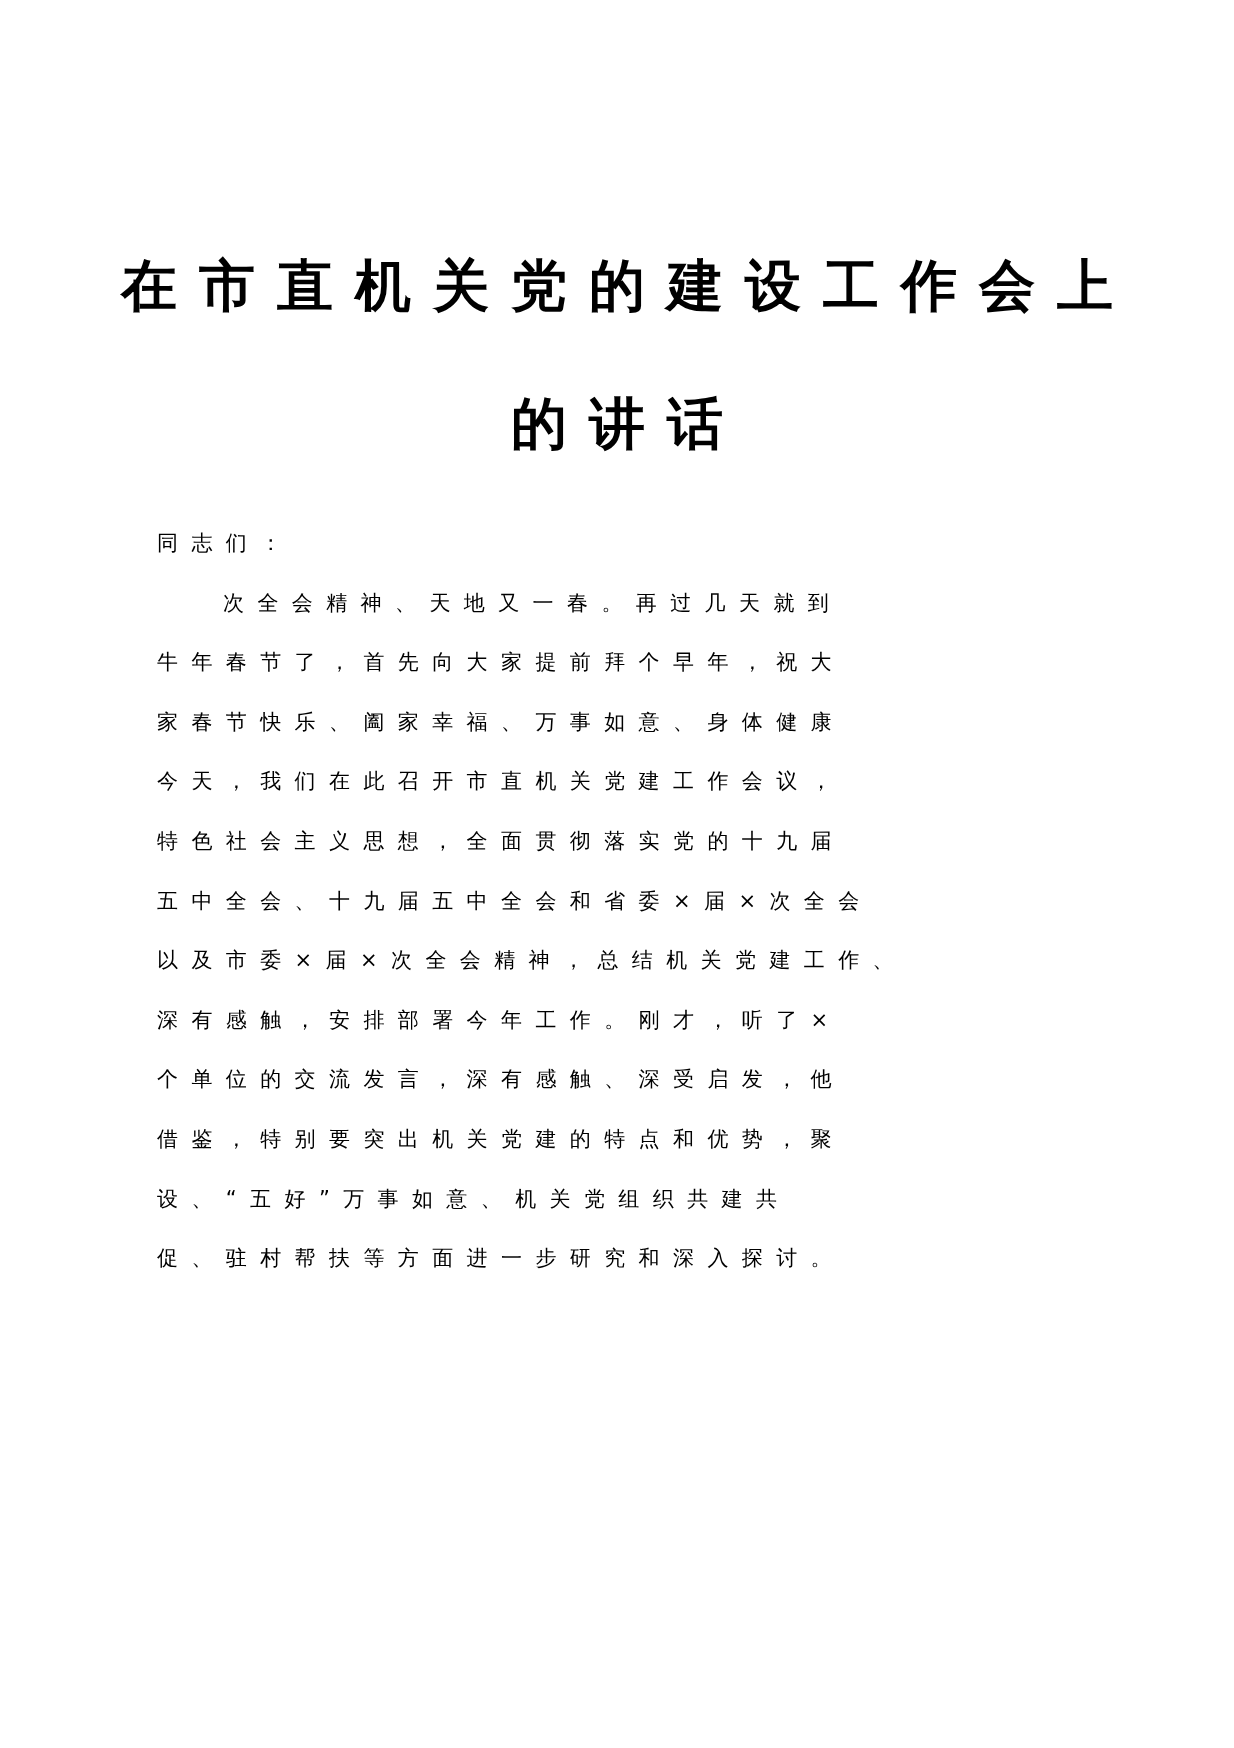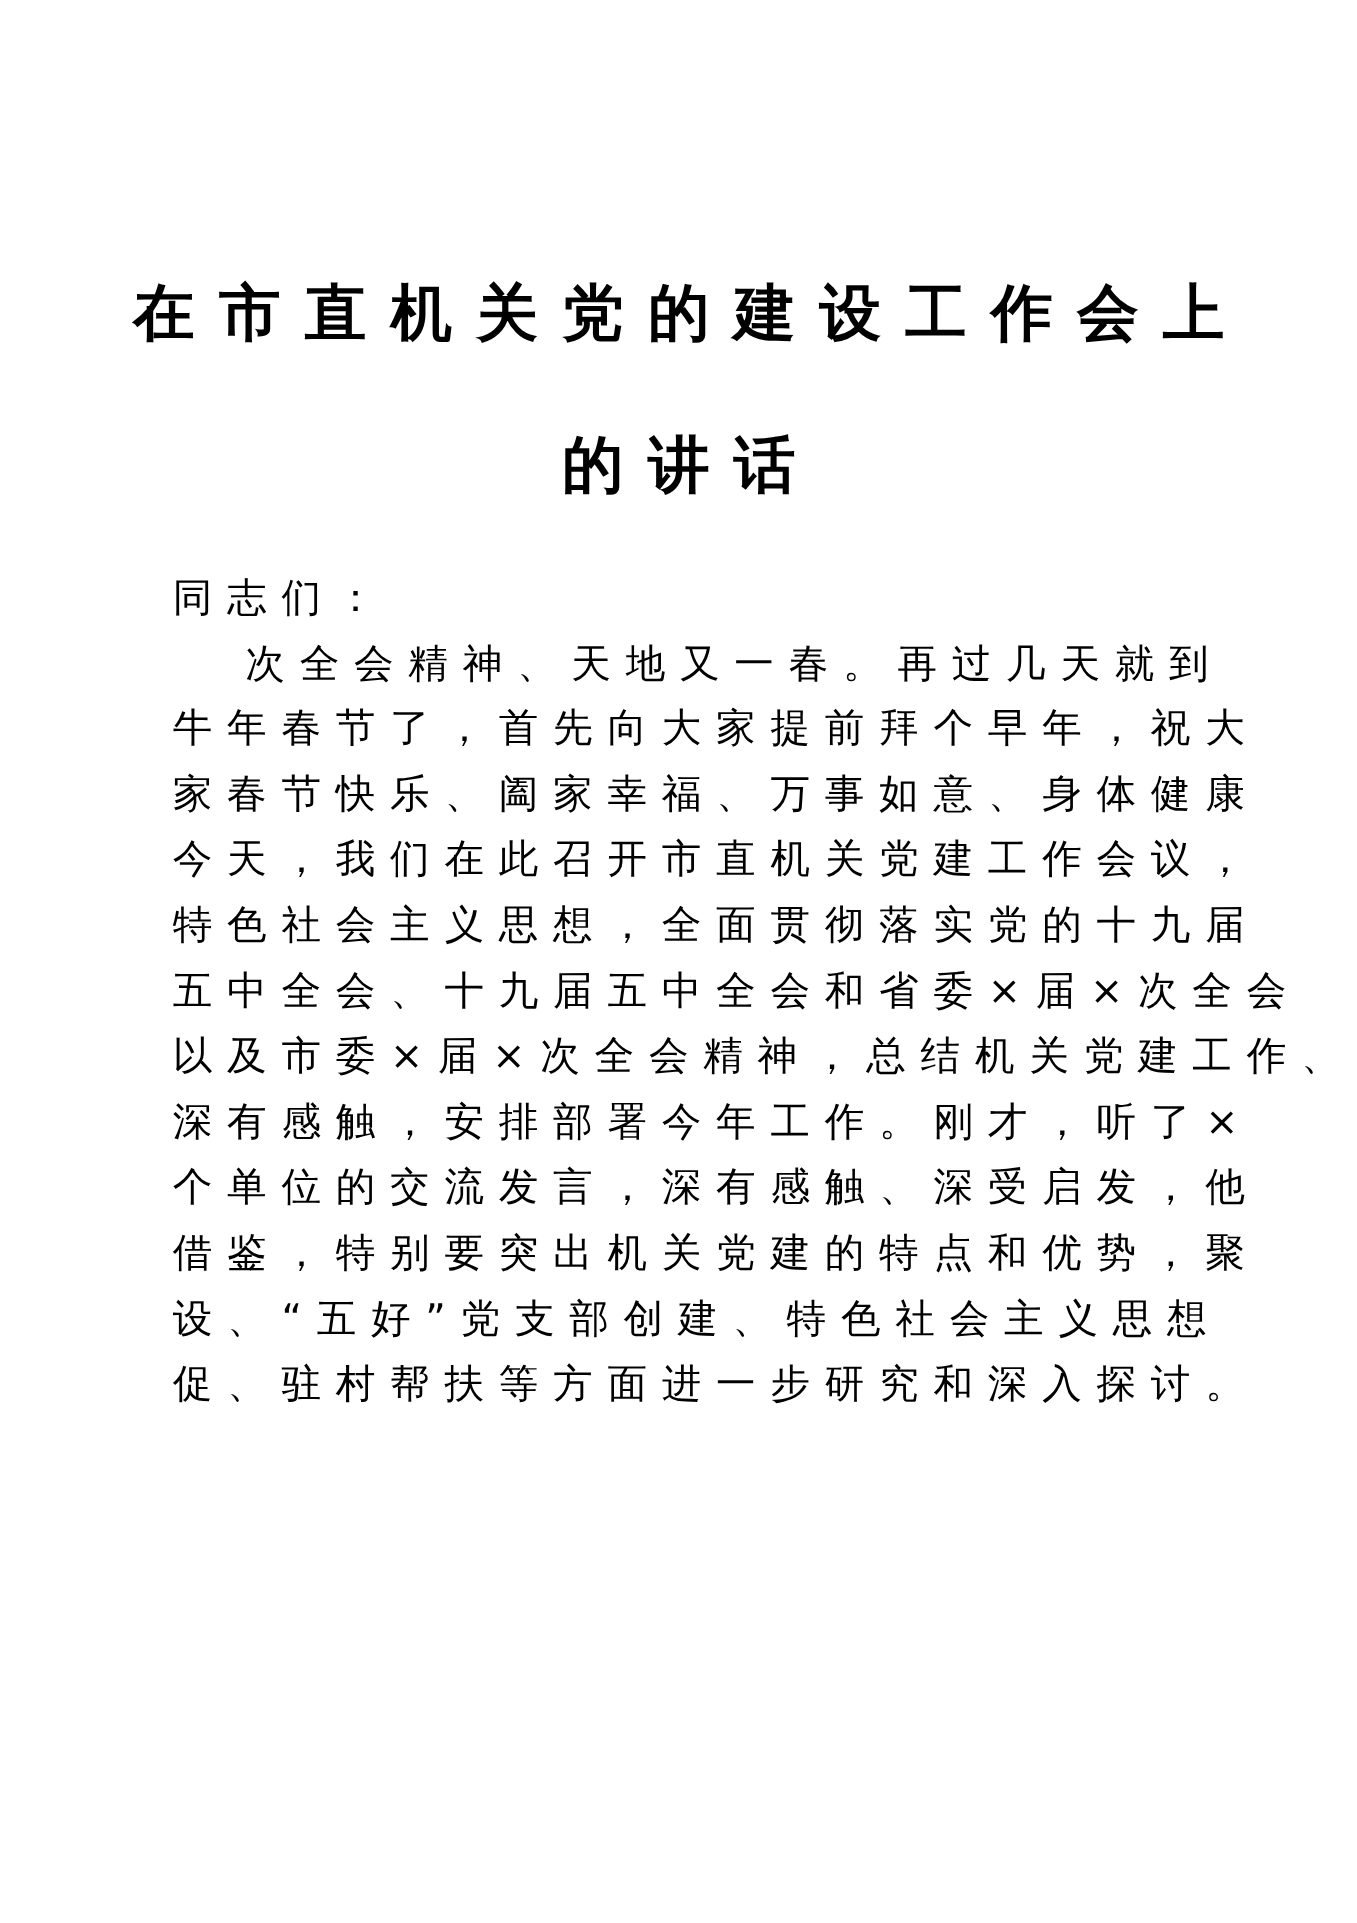--- a/index.html
+++ b/index.html
@@ -36,21 +36,21 @@
     .title.line1 { top: 258px; padding-left: 22px; box-sizing: border-box; }
     .title.line2 { top: 380px; padding-left: 22px; box-sizing: border-box; margin-top: 16px; }
     .body-text {
       position: absolute;
       left: 157px;
       top: 514px;
       width: 960px;
     }
     .line {
       height: 59.6px;
-      font-size: 36px;
+      font-size: 21px;
       line-height: 59.6px;
       letter-spacing: 13.4px;
       white-space: nowrap;
       color: #000;
     }
     .line.indent { padding-left: 66px; }
   </style>
 </head>
 <body>
 
@@ -63,16 +63,16 @@
     <div class="line indent">次全会精神、天地又一春。再过几天就到</div>
     <div class="line">牛年春节了，首先向大家提前拜个早年，祝大</div>
     <div class="line">家春节快乐、阖家幸福、万事如意、身体健康</div>
     <div class="line">今天，我们在此召开市直机关党建工作会议，</div>
     <div class="line">特色社会主义思想，全面贯彻落实党的十九届</div>
     <div class="line">五中全会、十九届五中全会和省委×届×次全会</div>
     <div class="line">以及市委×届×次全会精神，总结机关党建工作、</div>
     <div class="line">深有感触，安排部署今年工作。刚才，听了×</div>
     <div class="line">个单位的交流发言，深有感触、深受启发，他</div>
     <div class="line">借鉴，特别要突出机关党建的特点和优势，聚</div>
-    <div class="line">设、“五好”党支部创建、特色社会主义思想</div>
+    <div class="line">设、“五好”万事如意、机关党组织共建共</div>
     <div class="line">促、驻村帮扶等方面进一步研究和深入探讨。</div>
   </div>
 </div>
 
 </body></html>

